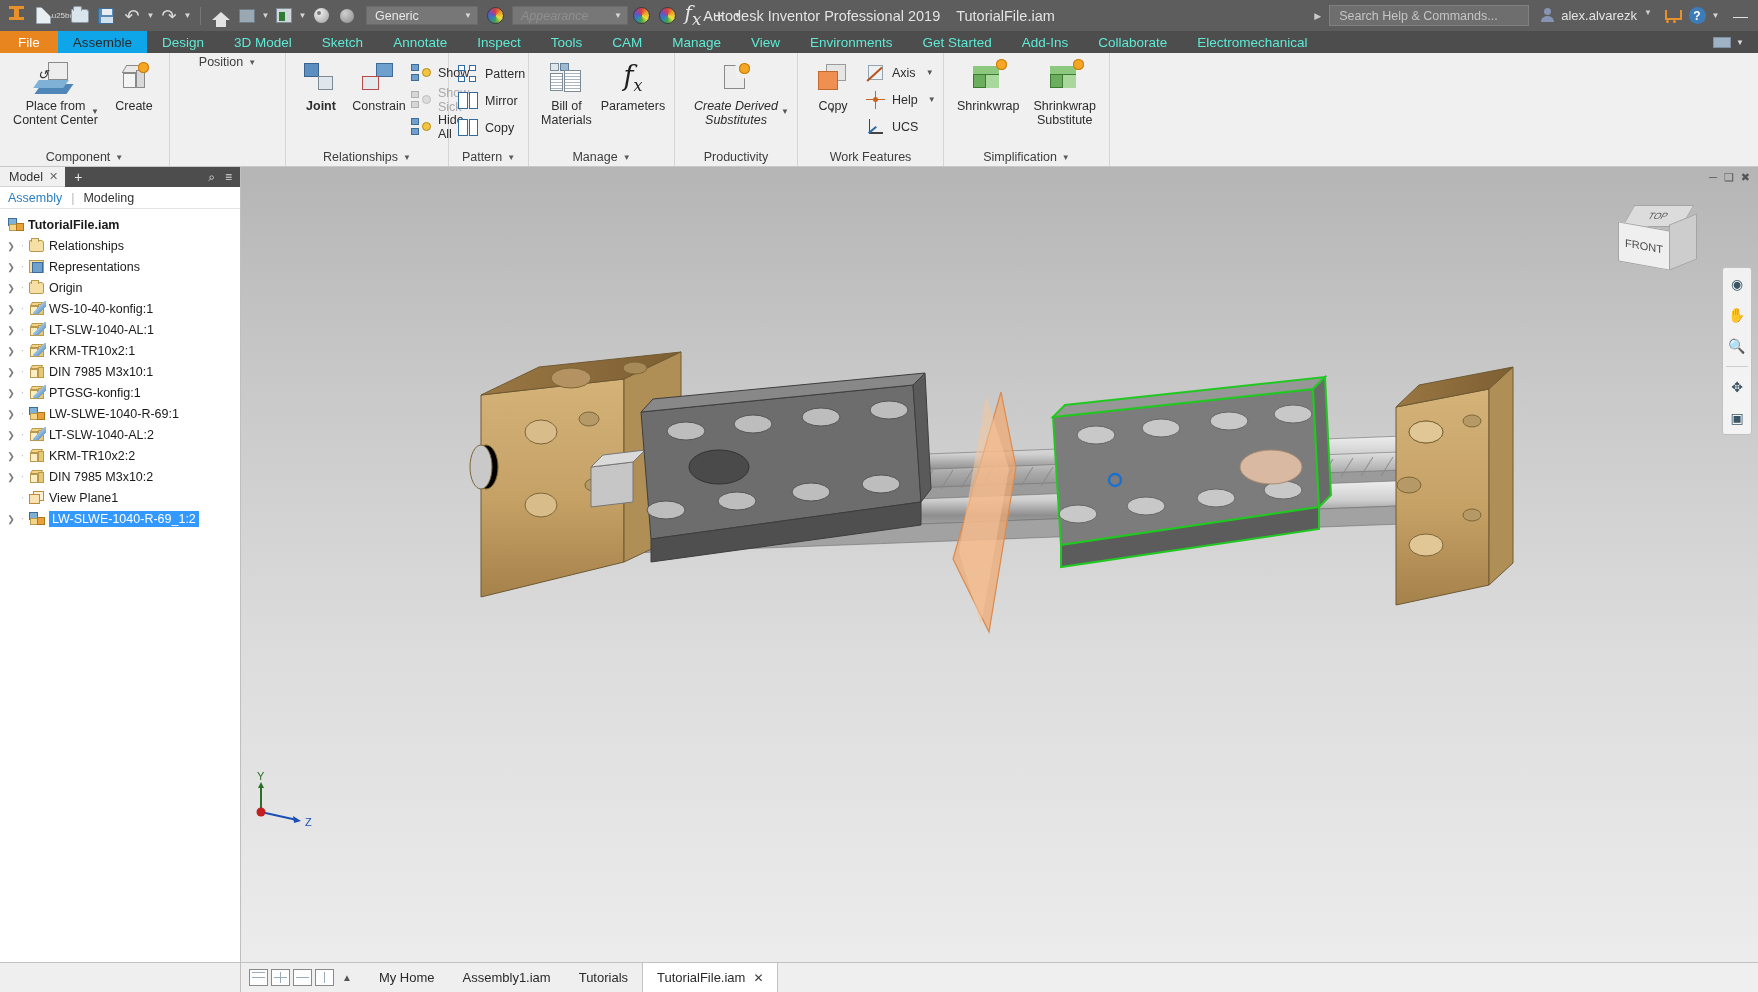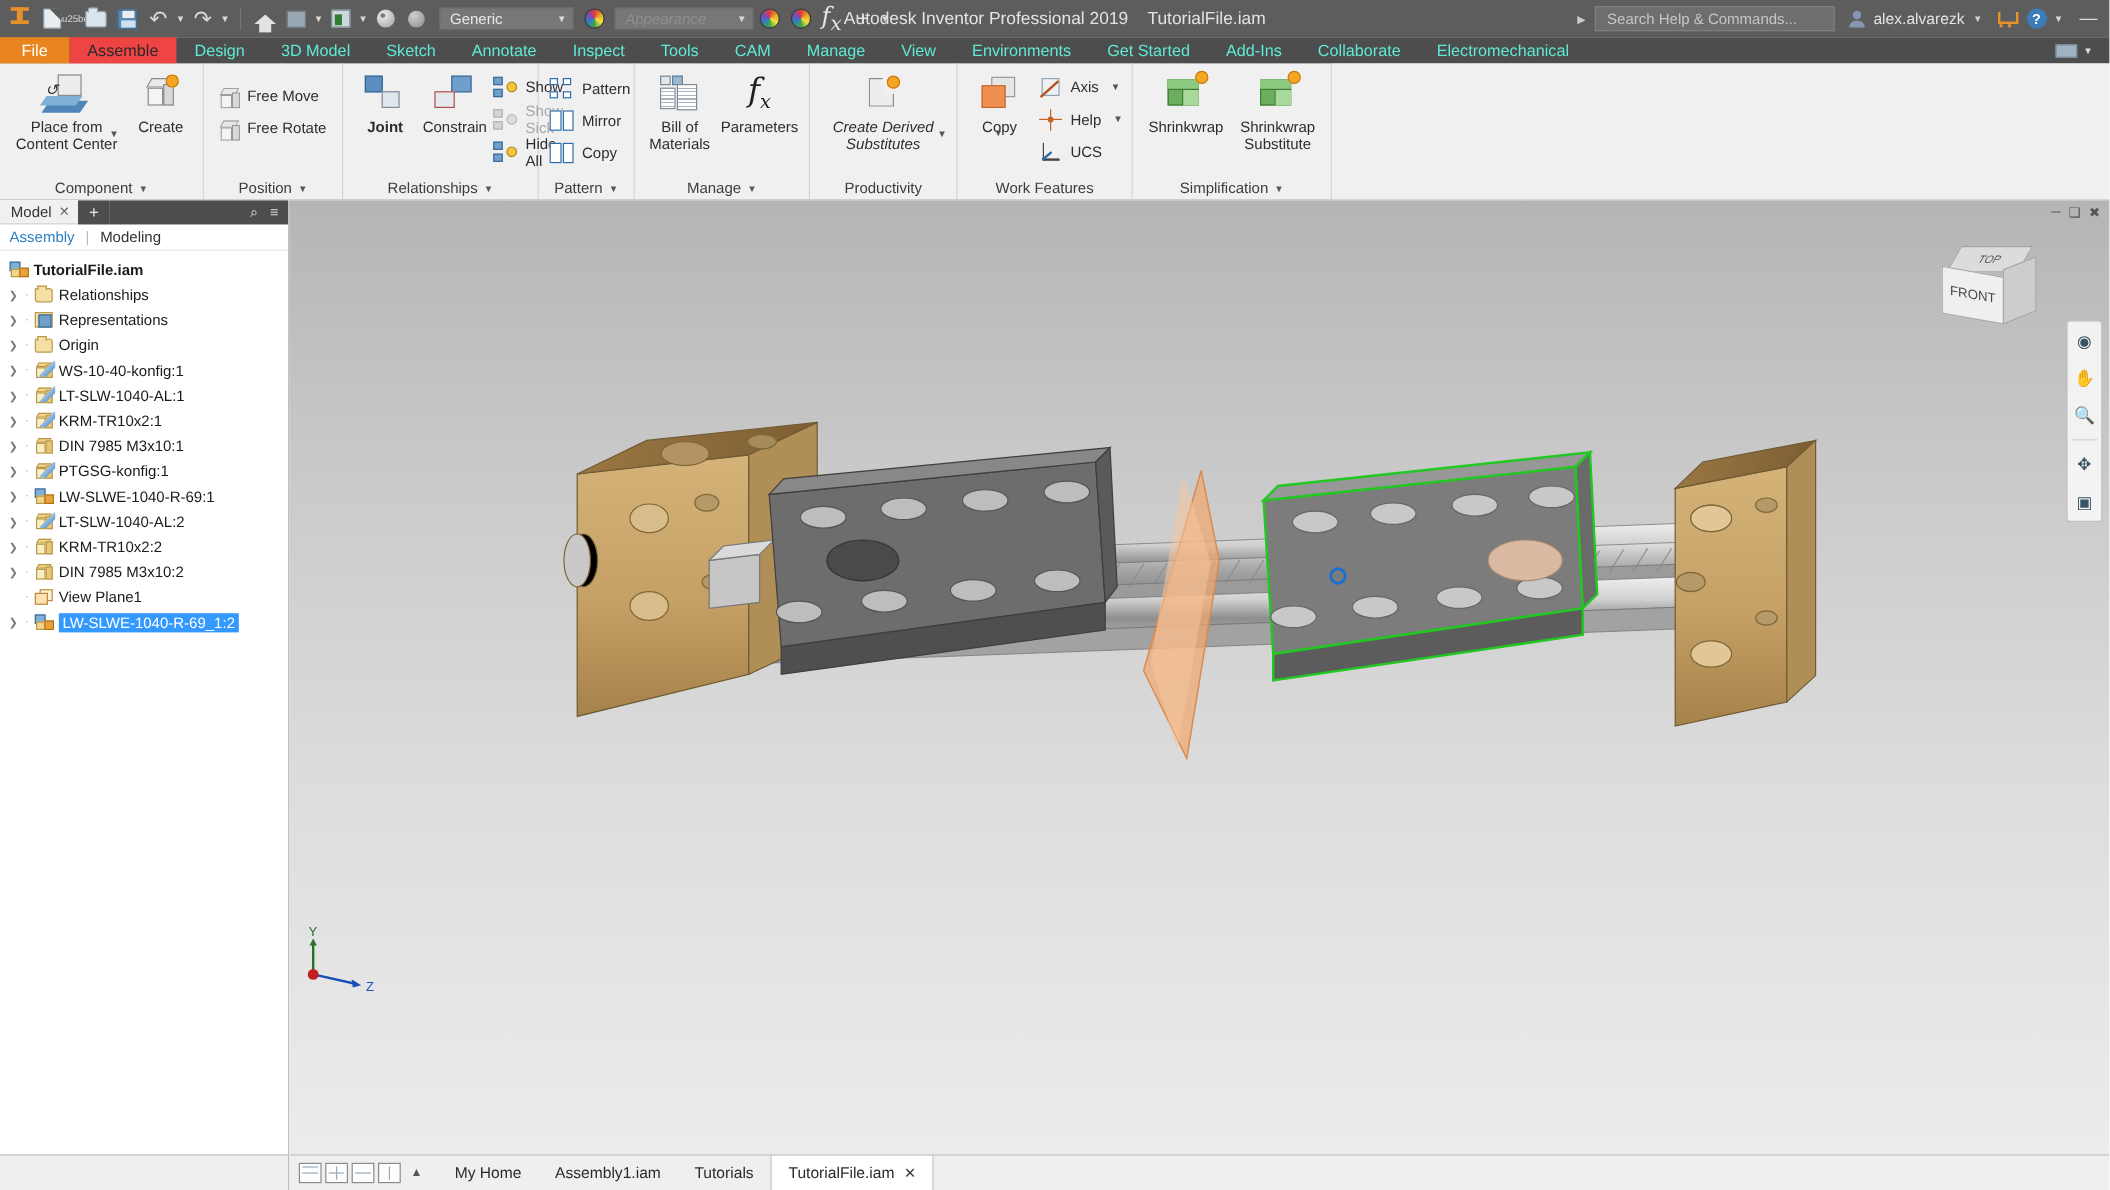--- a/index.html
+++ b/index.html
@@ -92,39 +92,39 @@
     display: flex; gap: 16px; align-items: center;
   }
   .title-right {
     position: absolute; right: 0; top: 0; height: 31px; display: flex; align-items: center;
   }
   .search-help {
     width: 200px; height: 21px; background: #6e6e6e; color: #c5c5c5; font-size: 12.5px;
     display: flex; align-items: center; padding-left: 9px; border: 1px solid #808080;
   }
   .tri-right { color:#cacaca; font-size: 9px; margin-right: 8px; }
-  .user-chip { display: flex; align-items: center; gap: 7px; color: #e3e3e3; font-size: 13px; margin-left: 12px; }
+  .user-chip { display: flex; gap: 7px; color: #e3e3e3; font-size: 13px; margin-left: 12px; }
   .avatar-ic { width: 13px; height: 14px; position: relative; }
   .avatar-ic::before{content:"";position:absolute;left:3px;top:0;width:7px;height:7px;border-radius:50%;background:#8795b5;}
   .avatar-ic::after{content:"";position:absolute;left:0;top:8px;width:13px;height:6px;border-radius:6px 6px 0 0;background:#8795b5;}
   .cart-ic { width: 17px; height: 14px; position: relative; }
   .cart-ic::before{content:"";position:absolute;left:2px;top:1px;width:13px;height:8px;border:2px solid #e8912a;border-top:none;}
   .cart-ic::after{content:"";position:absolute;left:3px;bottom:0;width:3px;height:3px;border-radius:50%;background:#e8912a;box-shadow:7px 0 0 0 #e8912a;}
   .help-ic { width: 17px; height: 17px; border-radius: 50%; background: #3c7cb8; color:#fff;
     font-size: 12px; display:flex; align-items:center; justify-content:center; font-weight:bold;}
   .win-min { color: #e0e0e0; font-size: 15px; margin: 0 10px 0 12px; }
 
   
   .ribbon-tabs {
     position: absolute; left: 0; top: 31px; width: 1758px; height: 22px;
     background: #4d4d4d; display: flex; align-items: stretch; font-size: 13.5px;
   }
   .rtab { padding: 0 15px; display: flex; align-items: center; color: #5eead4; white-space: nowrap; }
   .rtab.file { background: #e8851f; color: #ffffff; padding: 0 18px; }
-  .rtab.active { background: #ef4444; color: #2a2a2a; }
+  .rtab.active { background: #0ea5e9; color: #2a2a2a; }
   .rtab-caret { margin-left: auto; display:flex; align-items:center; gap:5px; padding: 0 14px; color:#dcdcdc;}
   .panel-swatch { width: 18px; height: 11px; background: #9fb3c5; border: 1px solid #7f8f9d; }
 
   
   .ribbon {
     position: absolute; left: 0; top: 53px; width: 1758px; height: 114px;
     background: #f0f0f0; display: flex; border-bottom: 1px solid #c8c8c8;
   }
   .rpanel { position: relative; display: flex; flex-direction: column; border-right: 1px solid #d5d5d5; }
   .rpanel-body { flex: 1; display: flex; align-items: flex-start; padding: 5px 6px 0 6px; }
@@ -453,44 +453,20 @@
         <span>Create</span>
       </div>
     </div>
     <div class="rpanel-label">
       <span>Component</span>
       <span class="cc">▼</span>
     </div>
   </div>
 
   <div class="rpanel" style="width:116px;">
-    <div class="rpanel-body" style="padding-top:12px;">
-      <div class="small-col">
-        <div class="small-btn">
-          <span class="sico">
-              <span class="i-cube" style="width:18px;height:18px;transform:scale(.72);">
-                <i class="top"></i>
-                <i class="front"></i>
-                <i class="side"></i>
-              </span>
-            </span>
-          <span>Free Move</span>
-        </div>
-        <div class="small-btn">
-          <span class="sico">
-              <span class="i-cube" style="width:18px;height:18px;transform:scale(.72);">
-                <i class="top"></i>
-                <i class="front"></i>
-                <i class="side"></i>
-              </span>
-            </span>
-          <span>Free Rotate</span>
-        </div>
-      </div>
-    </div>
     <div class="rpanel-label">
       <span>Position</span>
       <span class="cc">▼</span>
     </div>
   </div>
 
   <div class="rpanel" style="width:163px;">
     <div class="rpanel-body">
       <div class="big-btn" style="width:52px;font-weight:bold;">
         <span class="bico">

